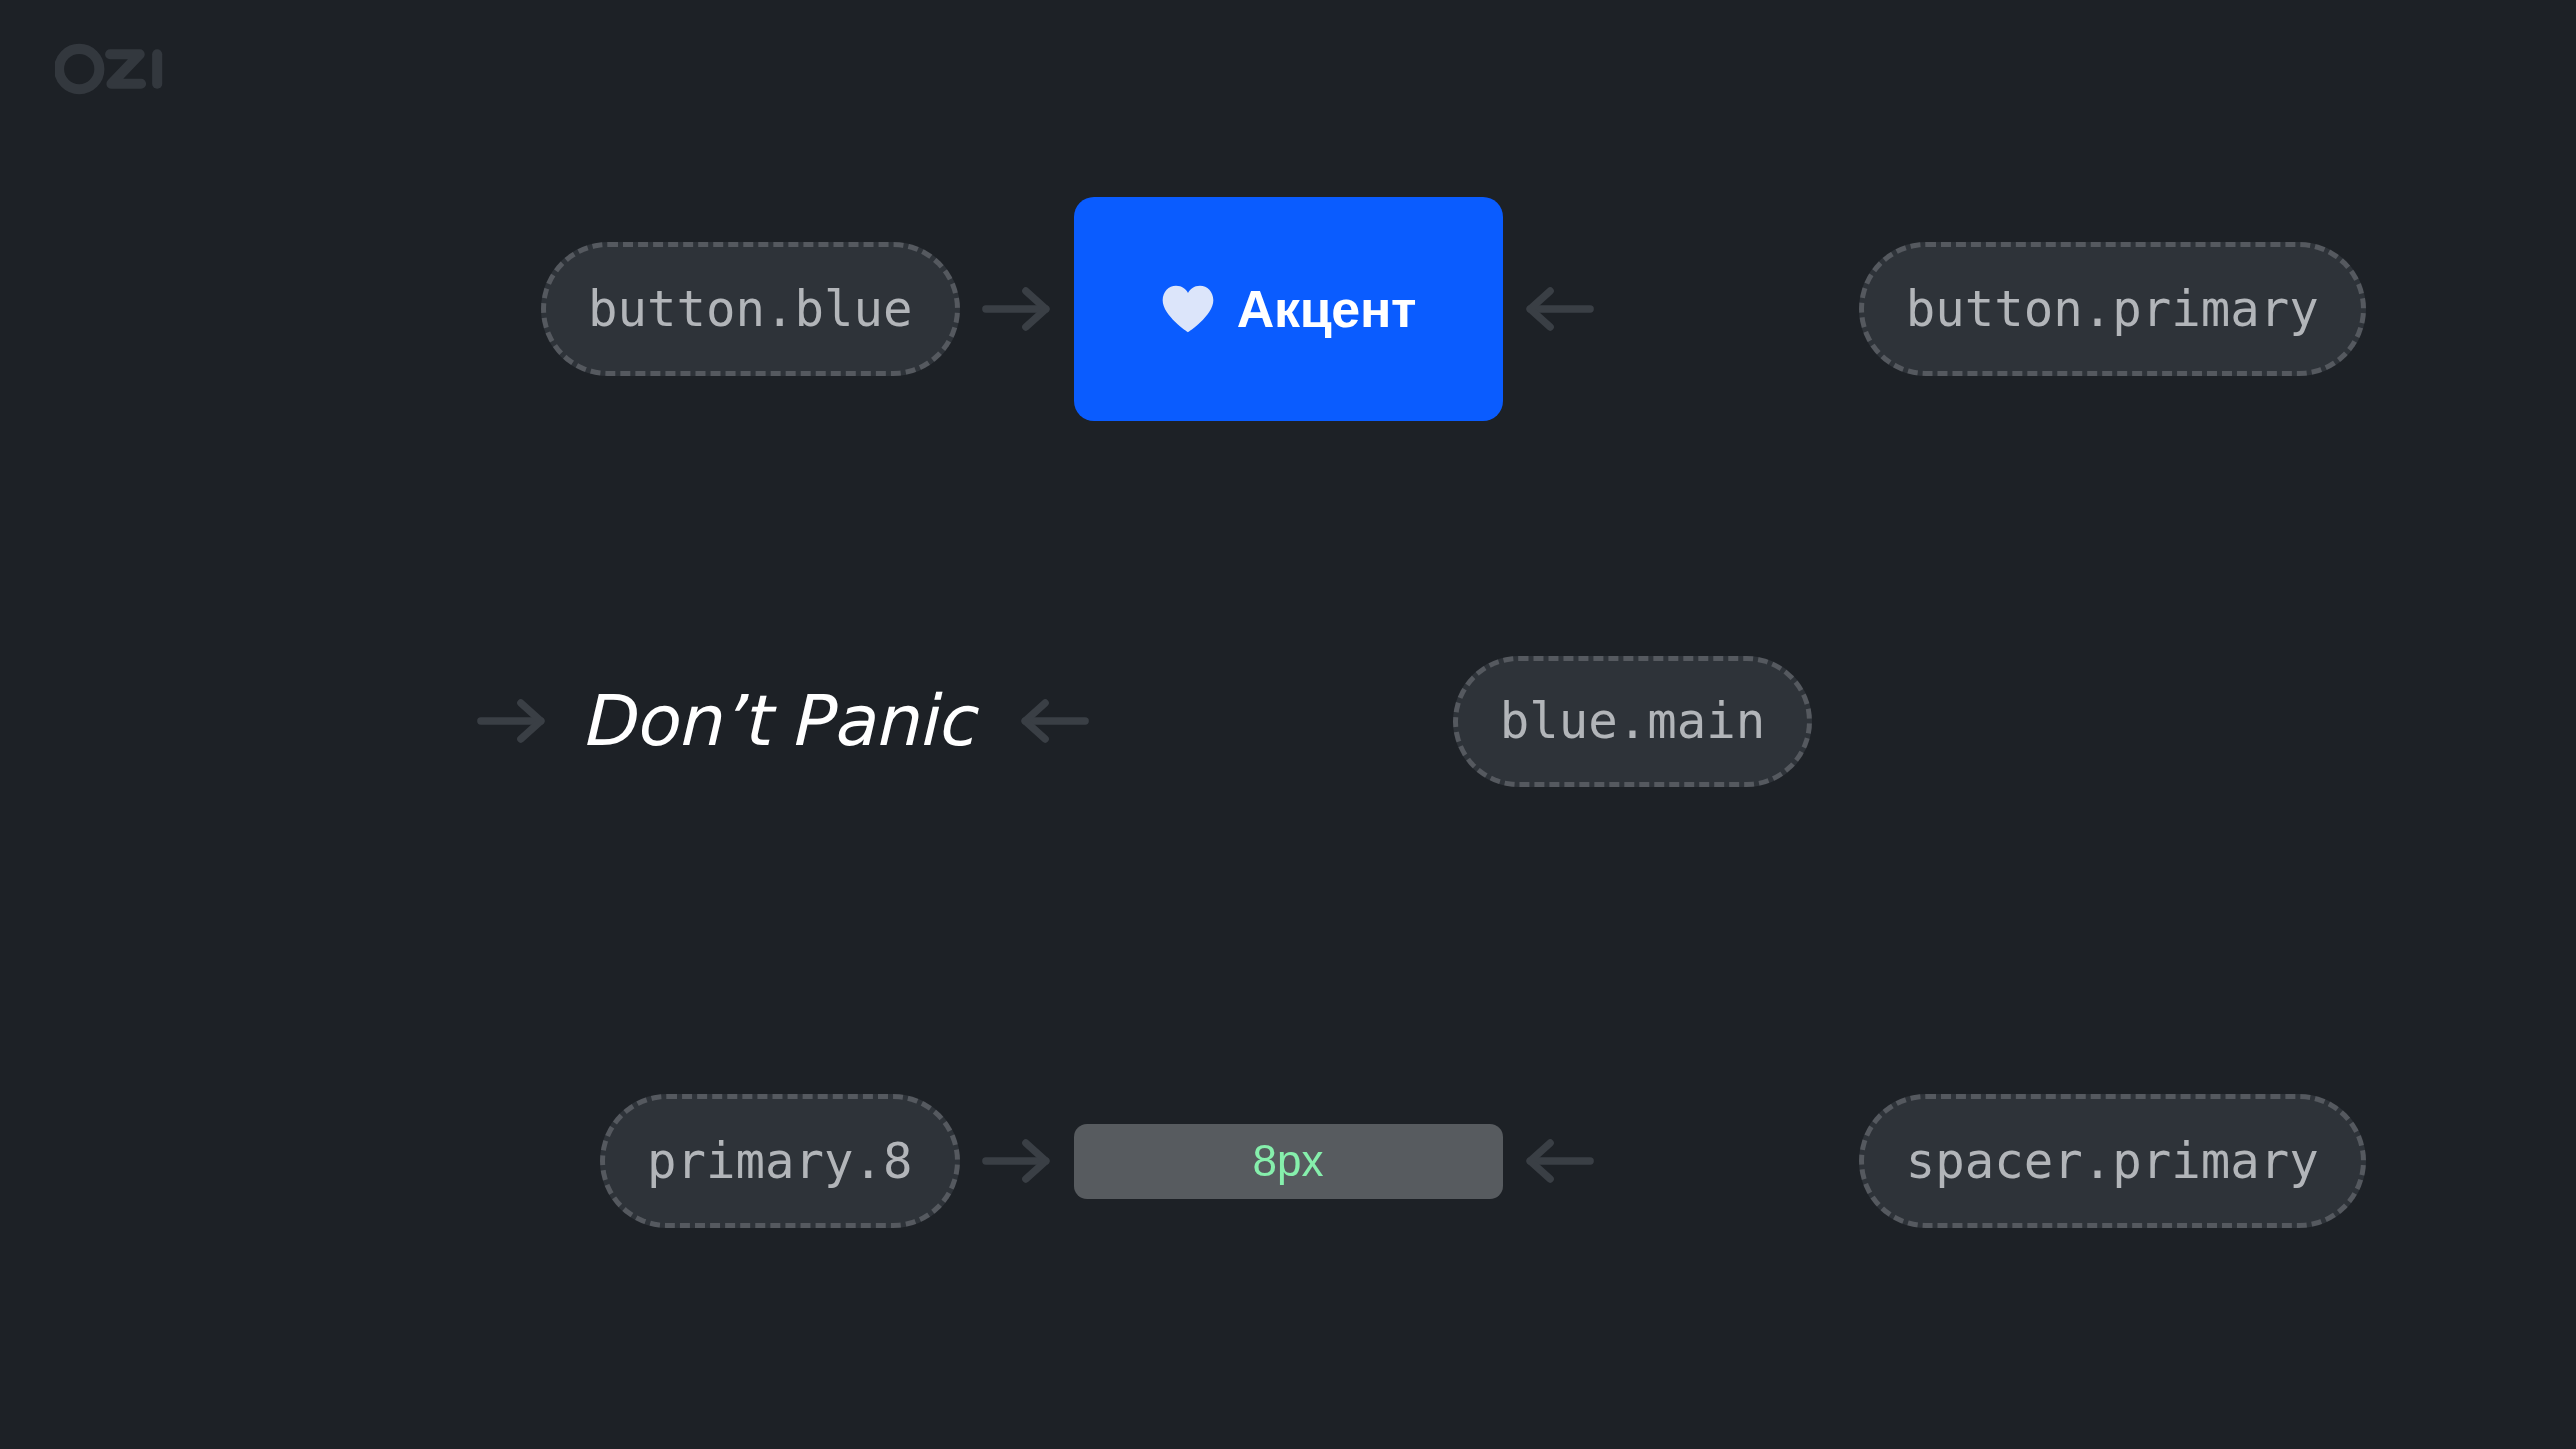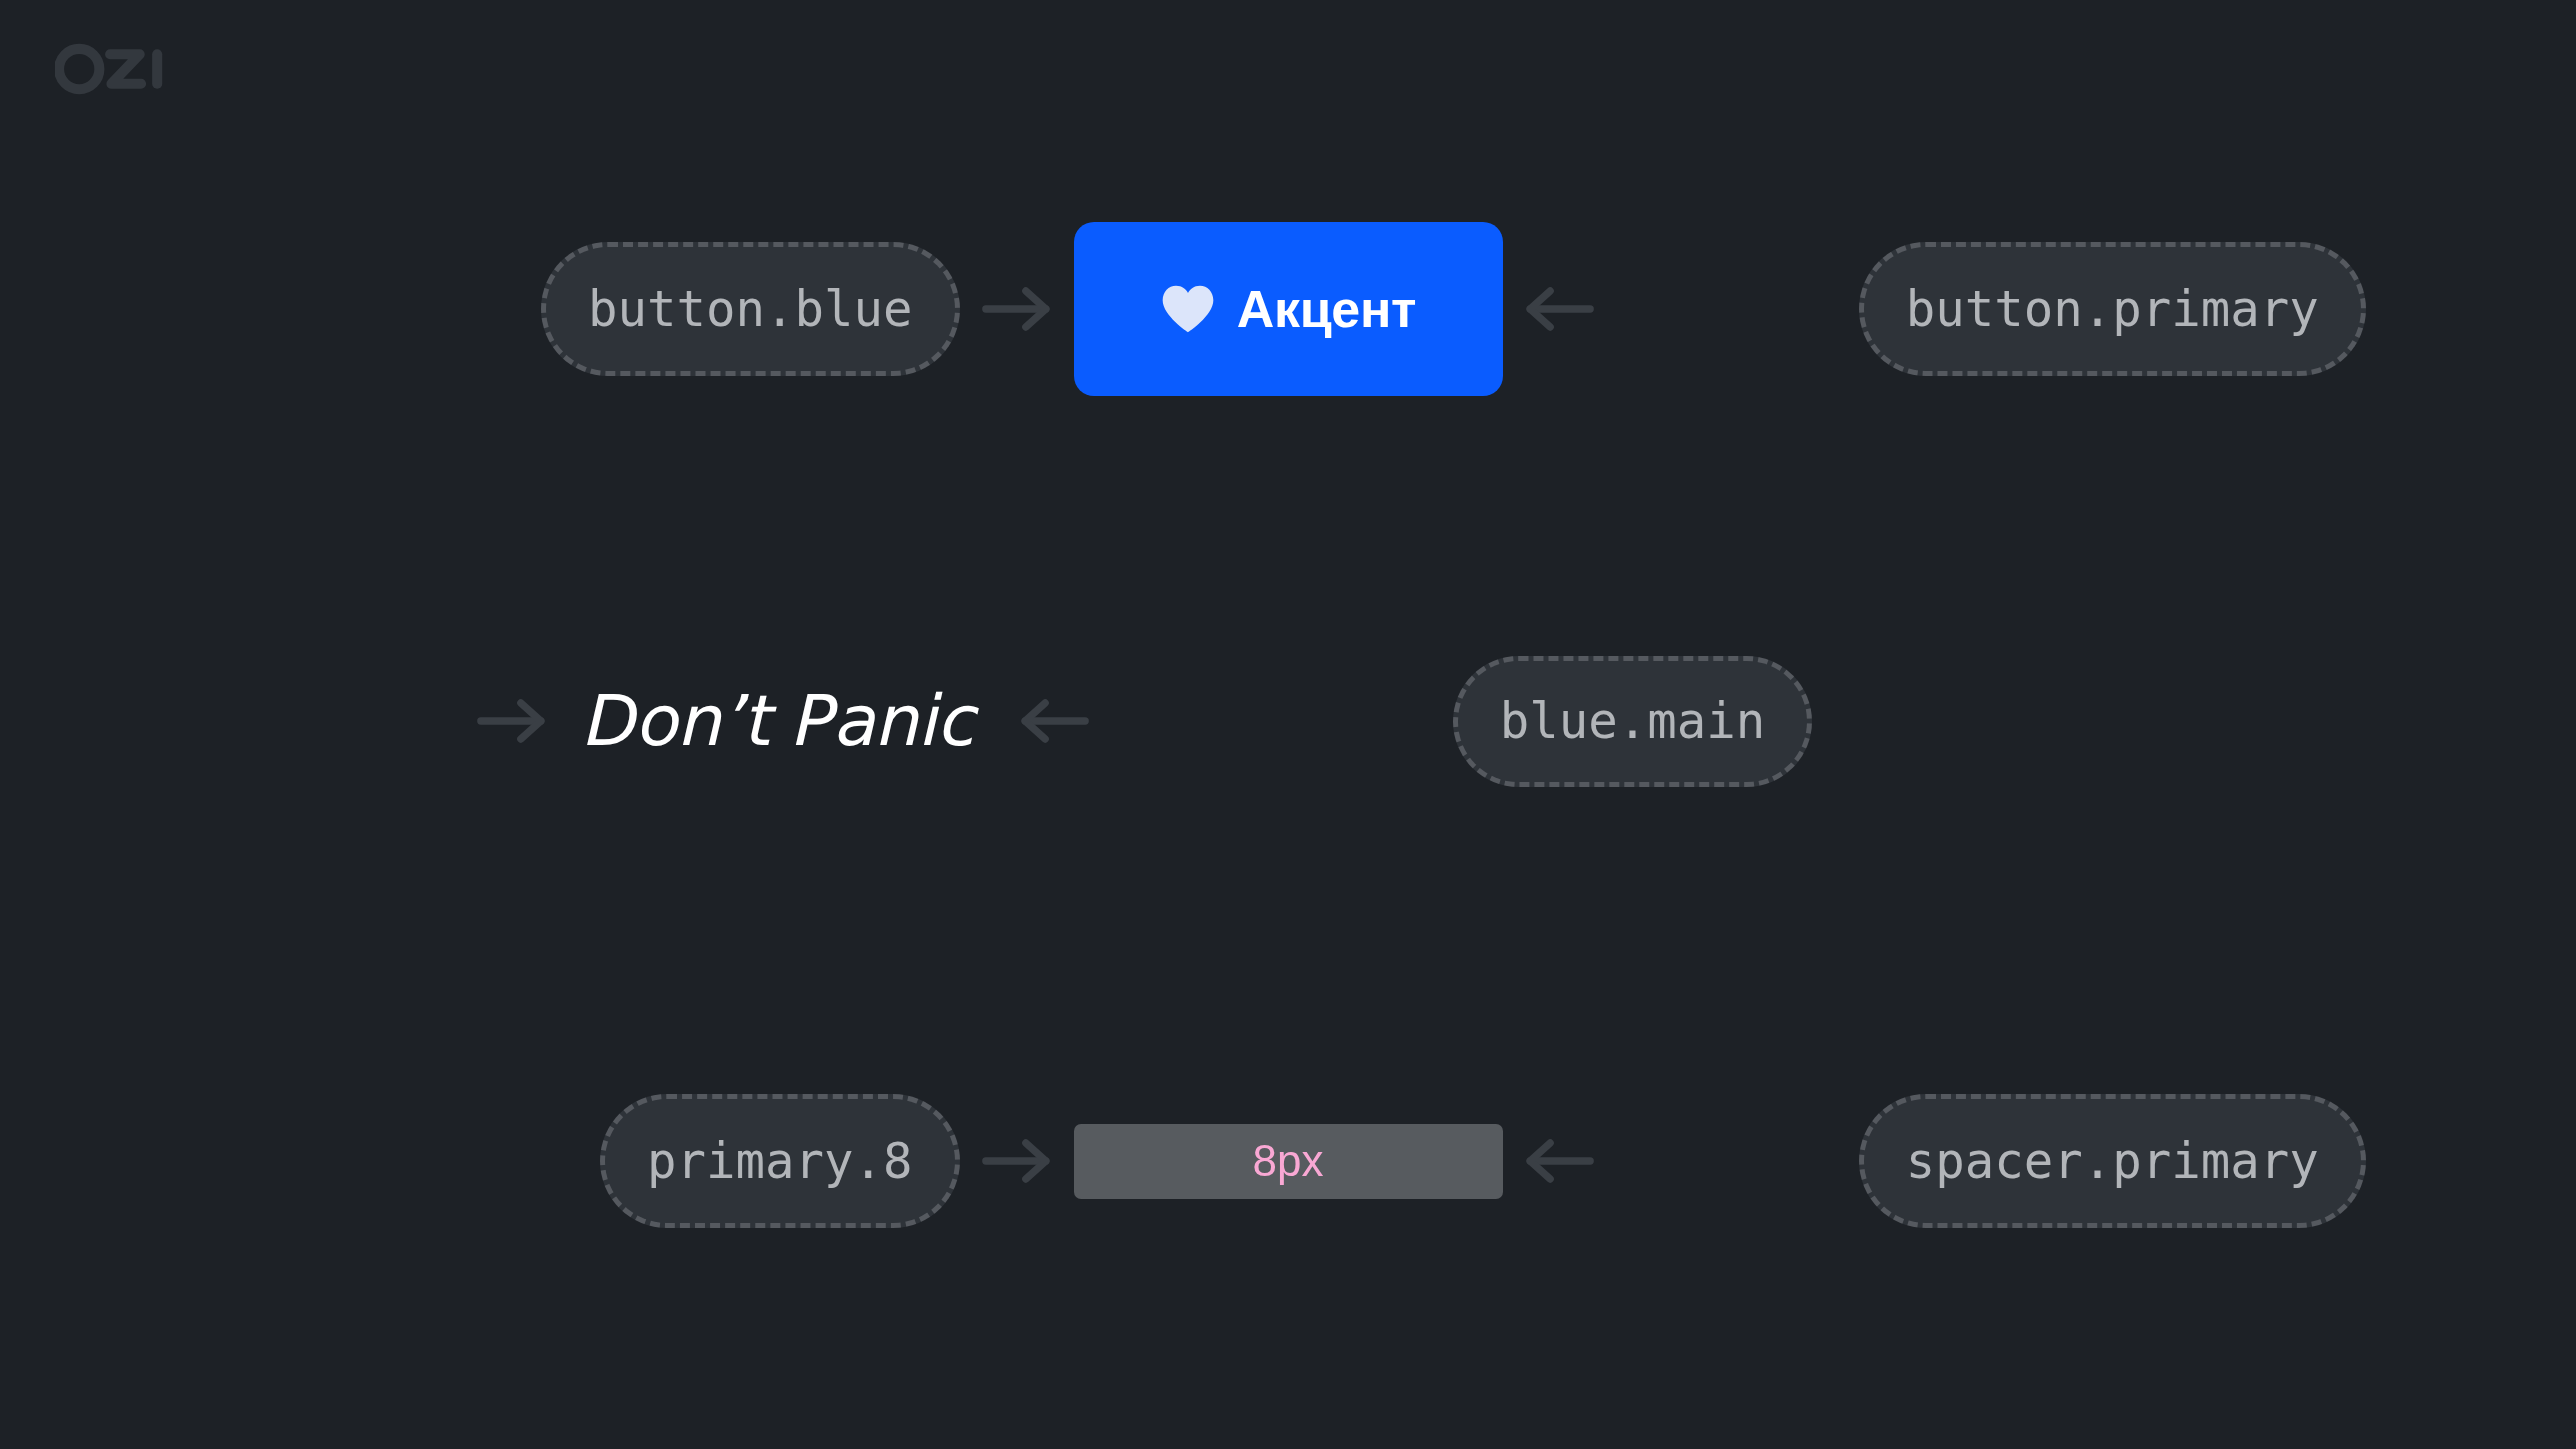--- a/index.html
+++ b/index.html
@@ -101,21 +101,21 @@
   
   .accent-button {
     box-sizing: border-box;
     display: inline-flex;
     align-items: center;
     justify-content: center;
     gap: 21px;
     background: #0a5cff;
     border: none;
     border-radius: 20px;
-    height: 174px;
+    height: 224px;
     width: 429px;
     cursor: pointer;
     padding: 4px;
   }
   .accent-button .heart {
     width: 56px;
     height: 50px;
     flex: 0 0 auto;
     display: block;
   }
@@ -141,25 +141,25 @@
     letter-spacing: -0.7px;
     transform: skewX(-2deg);
   }
 
   
   .spacer-chip {
     box-sizing: border-box;
     width: 429px;
     height: 75px;
     background: #575b5f;
-    border-radius: 7px;
-    display: flex;
-    align-items: center;
-    justify-content: center;
-    color: #f9a8d4;
+    border-radius: 13px;
+    display: flex;
+    align-items: center;
+    justify-content: center;
+    color: #86efac;
     font-family: "Liberation Sans", sans-serif;
     font-size: 44px;
     line-height: 1;
   }
 </style>
 </head>
 <body>
 
 <div id="stage">
 

